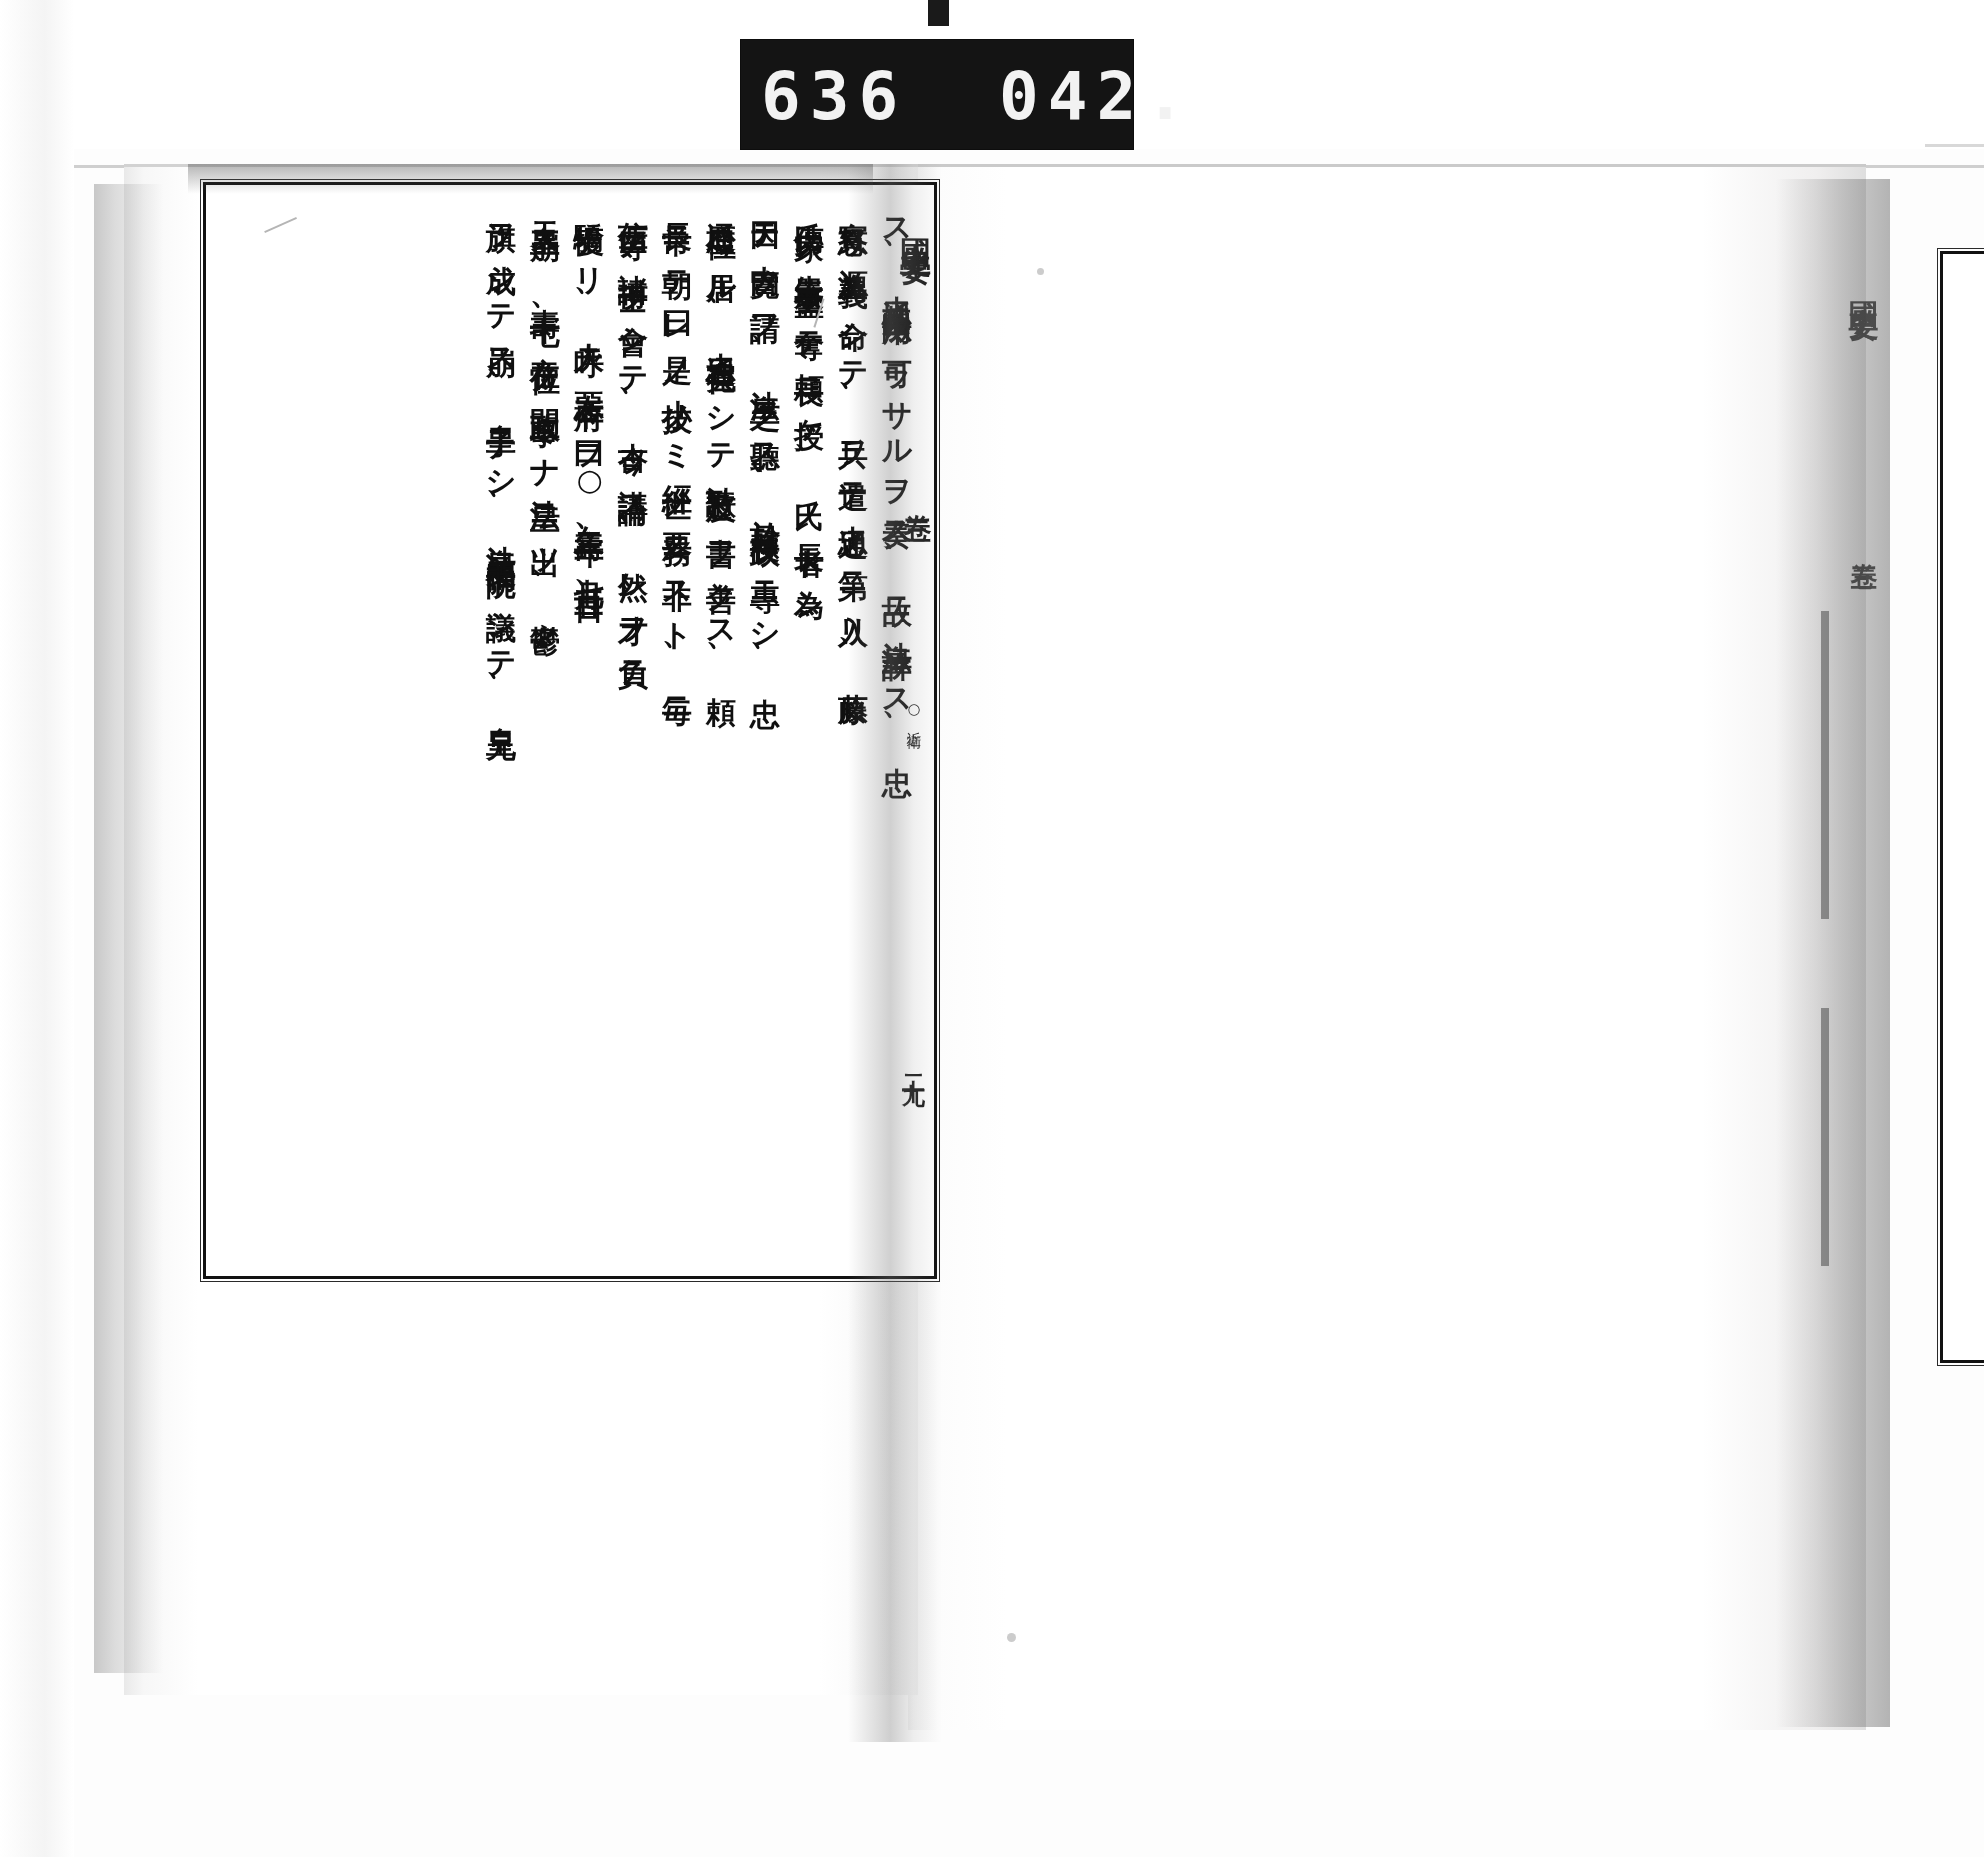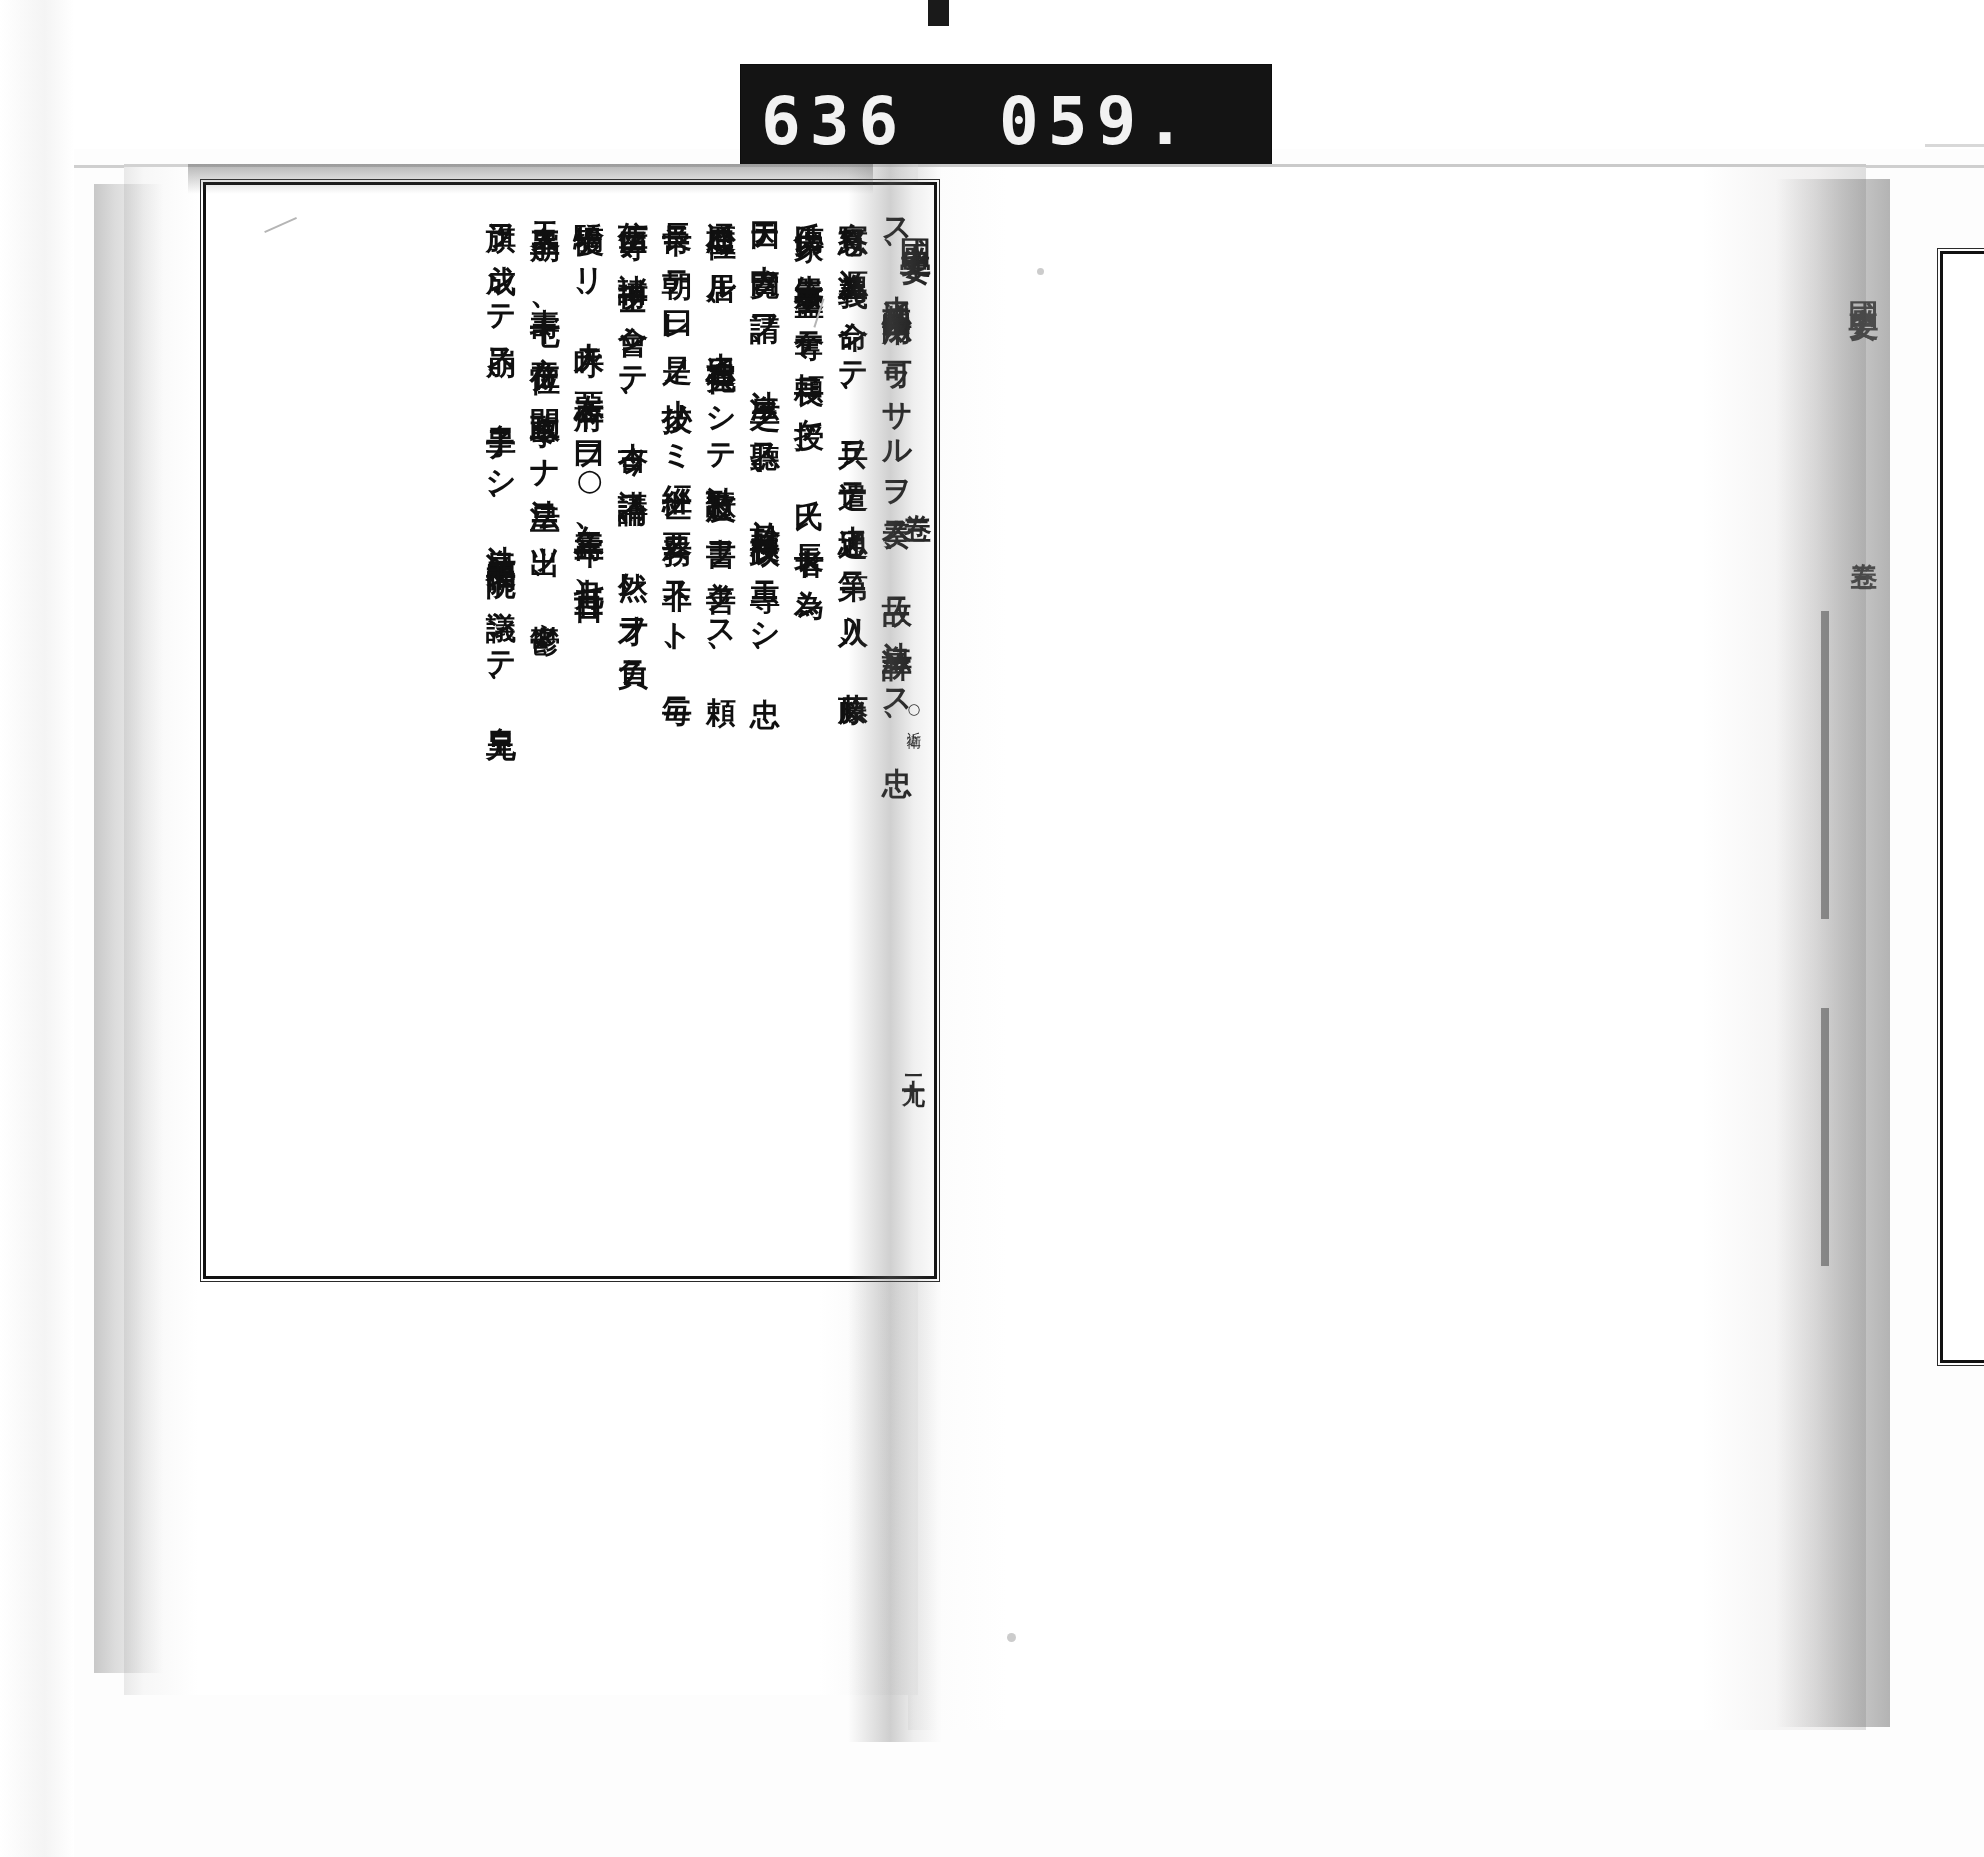--- a/index.html
+++ b/index.html
@@ -48,22 +48,22 @@
   .film-right-line {
     position: absolute;
     left: 1925px; top: 144px;
     width: 60px; height: 3px;
     background: #d8d8d8;
   }
 
   
   .counter-plate {
     position: absolute;
-    left: 741px; top: 65px;
-    width: 530px; height: 109px;
+    left: 741px; top: 40px;
+    width: 392px; height: 109px;
     background: #141414;
     box-shadow: 0 0 0 1px #0d0d0d;
   }
   .counter-plate .num {
     position: absolute;
     color: #f2f2f2;
     font-family: "DejaVu Sans Mono", monospace;
     font-weight: 700;
     font-size: 66px;
     letter-spacing: 9px;
@@ -270,21 +270,21 @@
 
 <div class="film-bg"></div>
 <div class="film-top-strip"></div>
 <div class="film-top-tick"></div>
 <div class="film-top-line"></div>
 <div class="film-right-line"></div>
 <div class="film-edge-left"></div>
 
 <div class="counter-plate">
   <div class="num frame">636</div>
-  <div class="num seq">059.</div>
+  <div class="num seq">042.</div>
 </div>
 
 <div class="spread">
 
   <div class="leaf right">
     <div class="textblock right">
       <div class="vcols">
         
         
         

